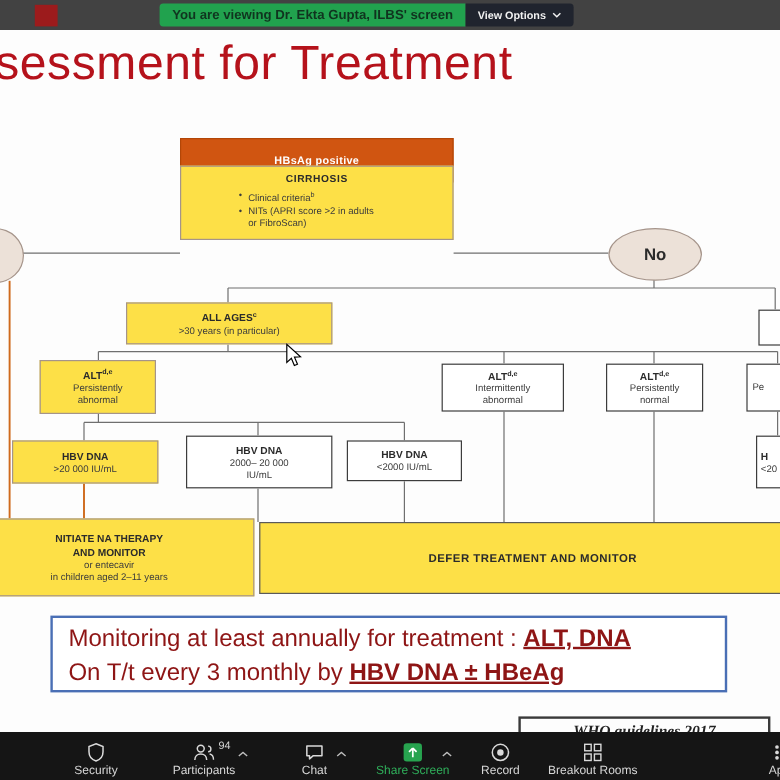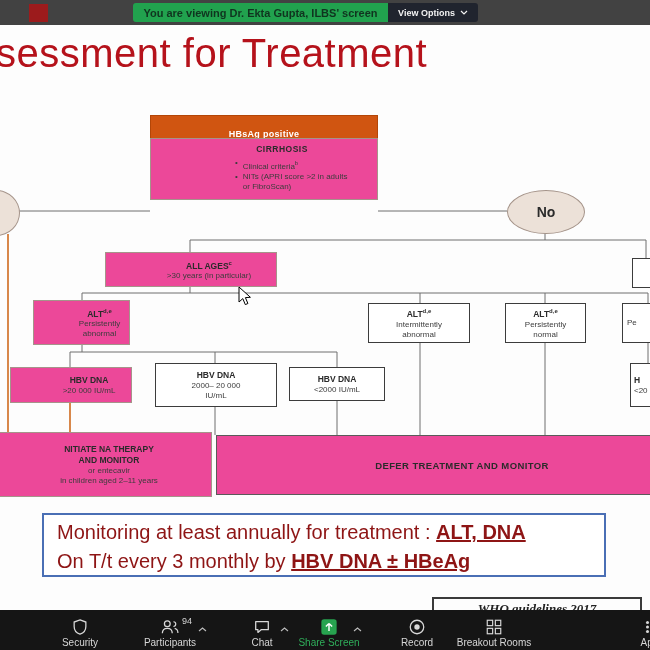--- a/index.html
+++ b/index.html
@@ -14,21 +14,21 @@
   #banner span{font-size:11px;font-weight:bold;color:#10341f;white-space:nowrap;}
   #view-options{position:absolute;left:388px;top:3px;width:90px;height:19px;background:#20242e;
           border-radius:0 3px 3px 0;display:flex;align-items:center;justify-content:center;gap:5px;cursor:pointer;}
   #view-options span{font-size:9px;font-weight:bold;color:#f2f2f2;white-space:nowrap;}
 
   
   #slide{position:absolute;left:0;top:25px;width:650px;height:585px;background:#fdfdfd;overflow:hidden;z-index:5;}
   #slide-title{position:absolute;left:-4px;top:6px;font-size:40px;color:#b5121b;white-space:nowrap;letter-spacing:0.5px;}
   #connectors{position:absolute;left:0;top:0;z-index:1;}
   .box{position:absolute;box-sizing:border-box;z-index:2;display:flex;flex-direction:column;justify-content:center;overflow:hidden;}
-  .beige{background:#ec4899;border:1px solid #a5948a;padding-left:36px;}
+  .beige{background:#fde047;border:1px solid #a5948a;}
   .white-box{background:#ffffff;border:1px solid #3c3c3c;}
   .bx-title{font-weight:bold;font-size:8.5px;color:#2b2b2b;text-align:center;line-height:11px;}
   .bx-line{font-size:8px;color:#3c3c3c;text-align:center;line-height:10px;}
   sup{font-size:6px;}
 
   #node-hbsag{left:150px;top:90px;width:228px;height:37px;background:#d05511;border:1px solid #b34607;
       align-items:center;}
   #node-hbsag .hd{color:#fff;font-weight:bold;font-size:9px;letter-spacing:0.3px;}
   #node-cirrhosis{left:150px;top:113px;width:228px;height:62px;justify-content:flex-start;padding-top:5px;}
   #node-cirrhosis .bx-title{letter-spacing:0.5px;margin-bottom:3px;}
@@ -259,21 +259,21 @@
           </svg>
       </div>
       <div class="tb-caret" style="left:64px;">
         <svg width="9" height="5" viewBox="0 0 9 5">
             <path d="M1 4 L4.5 1 L8 4" stroke="#bdbdbd" stroke-width="1.1" fill="none"></path>
           </svg>
       </div>
       <div class="tb-label">Chat</div>
     </div>
 
-    <div class="tb-item" style="left:329px;">
+    <div class="tb-item" style="left:344px;">
       <div class="tb-icon">
         <svg width="18" height="18" viewBox="0 0 20 20">
             <rect x="1.5" y="1.5" width="17" height="17" rx="3" fill="#27a34f"></rect>
             <path d="M10 14.5 V6 M10 6 L6.5 9.5 M10 6 L13.5 9.5" stroke="#ffffff" stroke-width="1.6" fill="none"></path>
           </svg>
       </div>
       <div class="tb-caret" style="left:70px;">
         <svg width="9" height="5" viewBox="0 0 9 5">
             <path d="M1 4 L4.5 1 L8 4" stroke="#bdbdbd" stroke-width="1.1" fill="none"></path>
           </svg>

